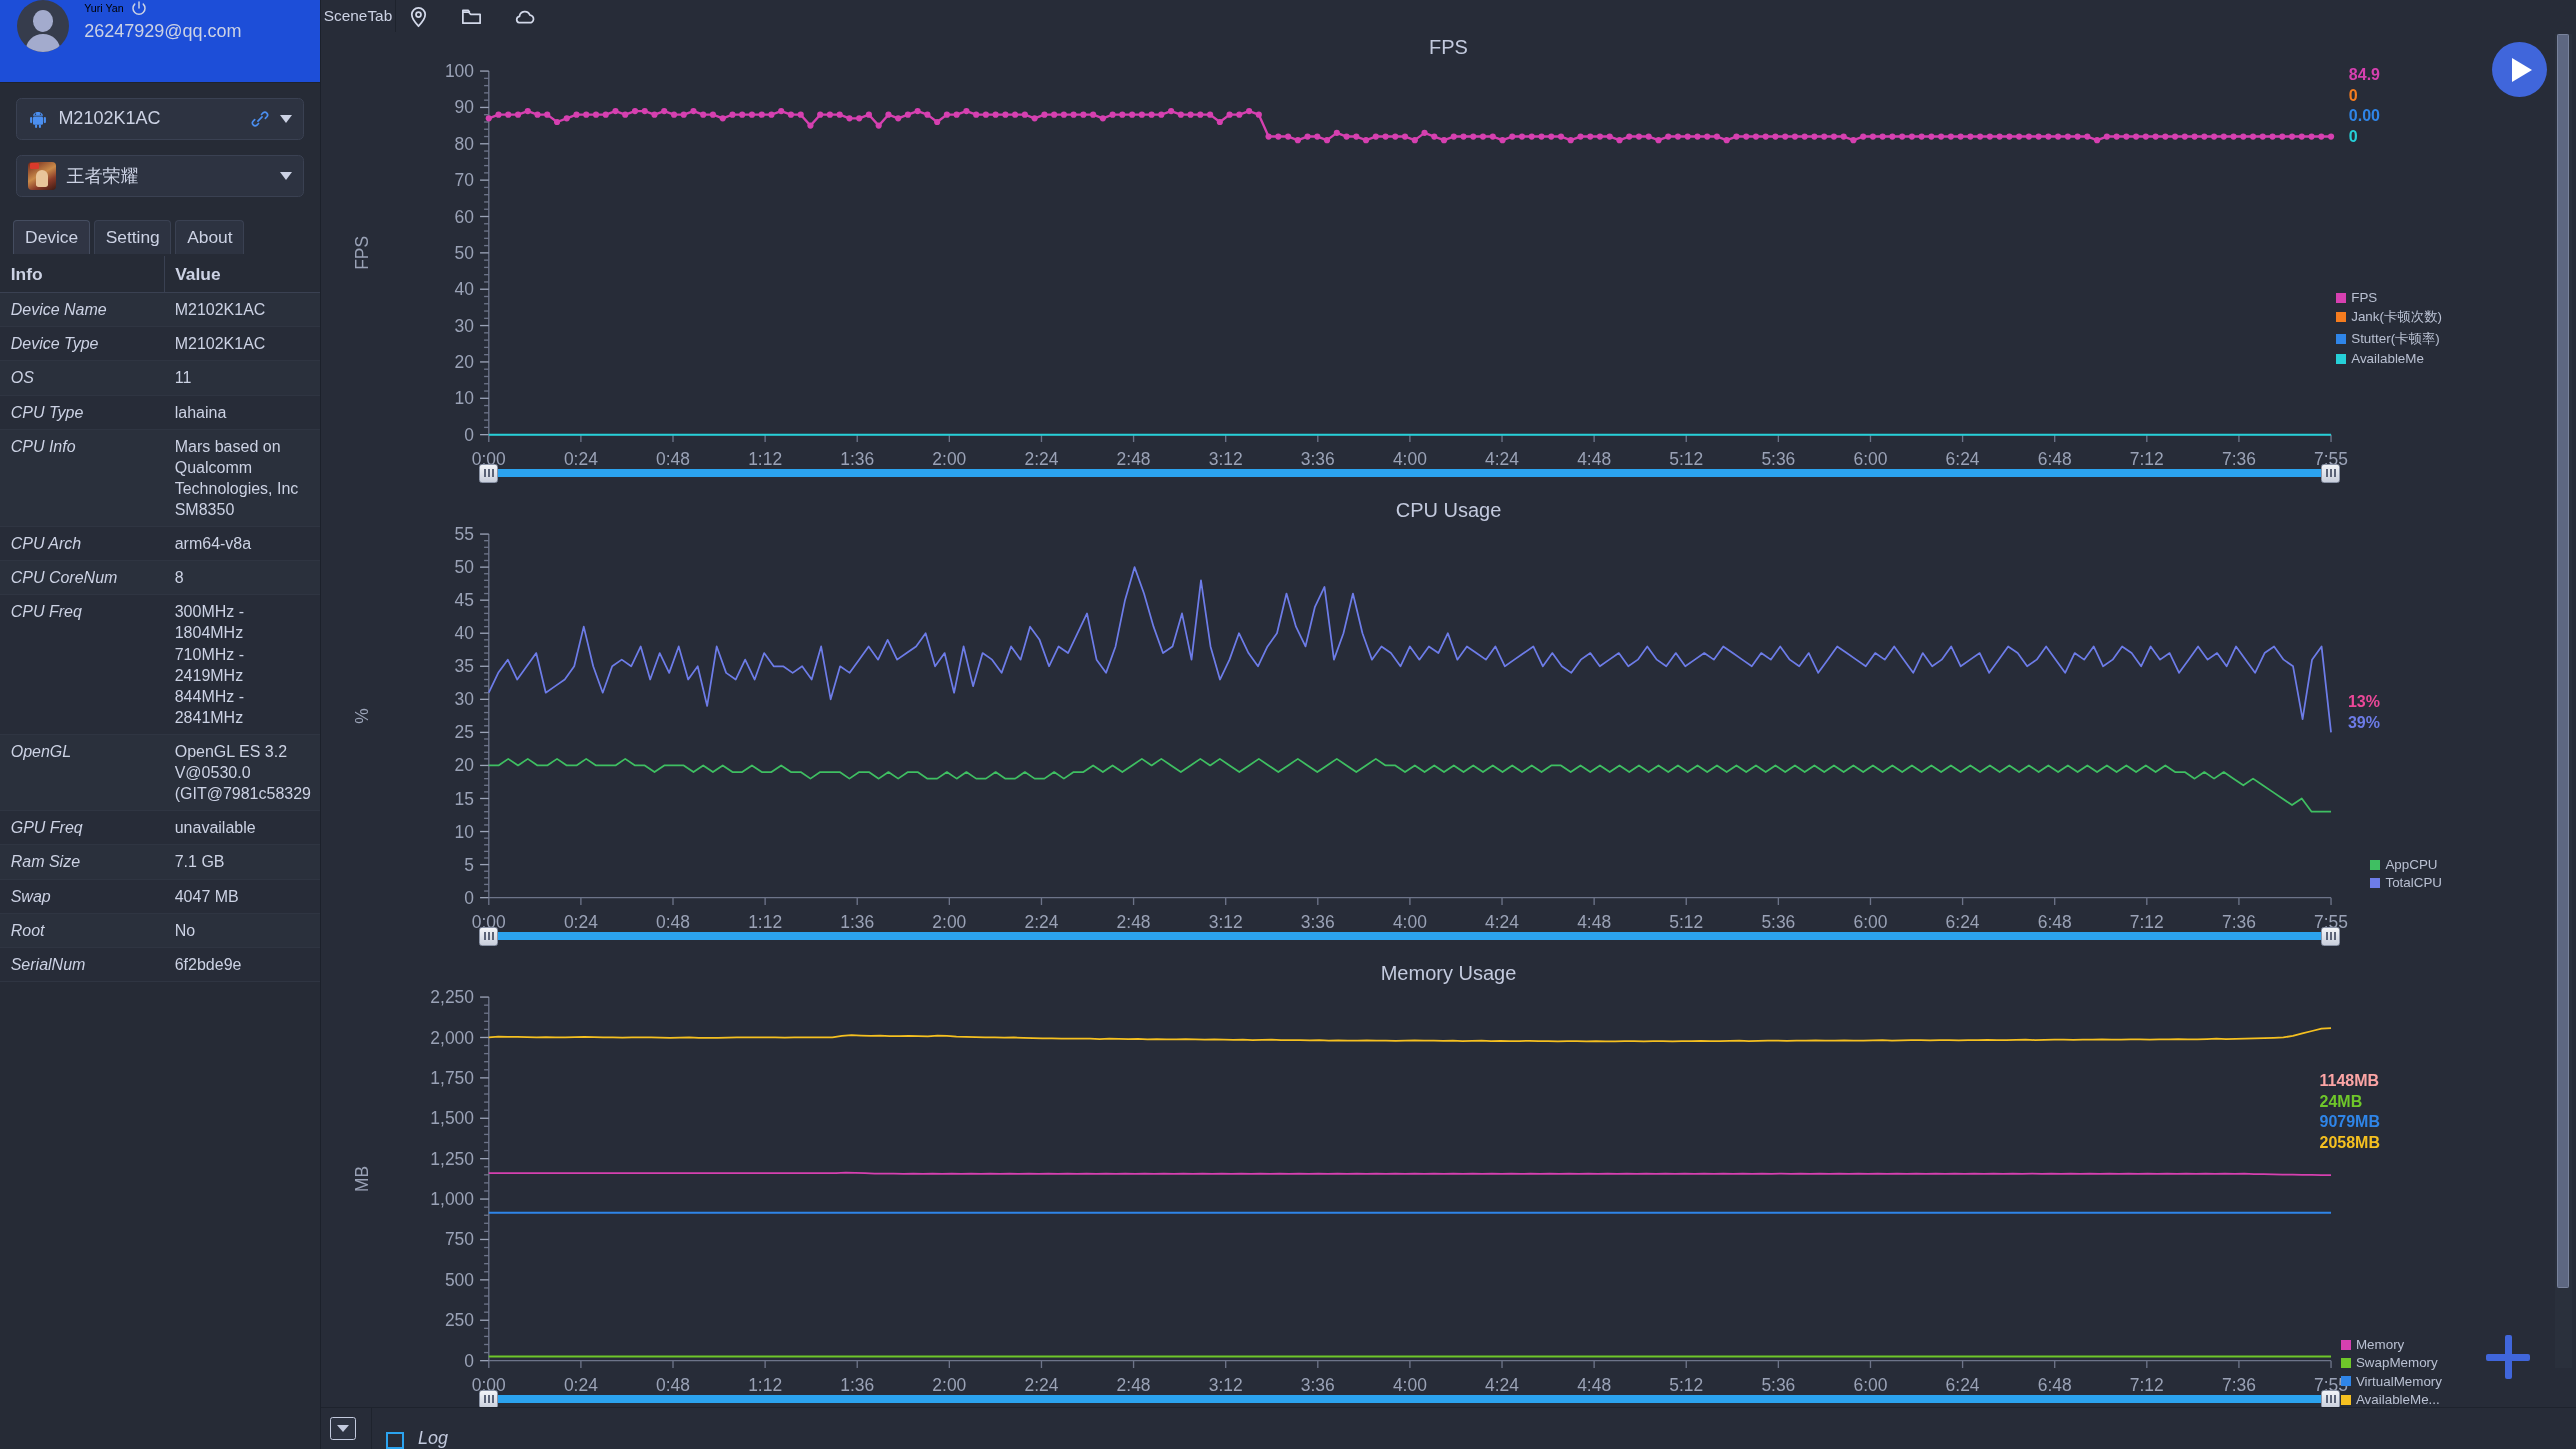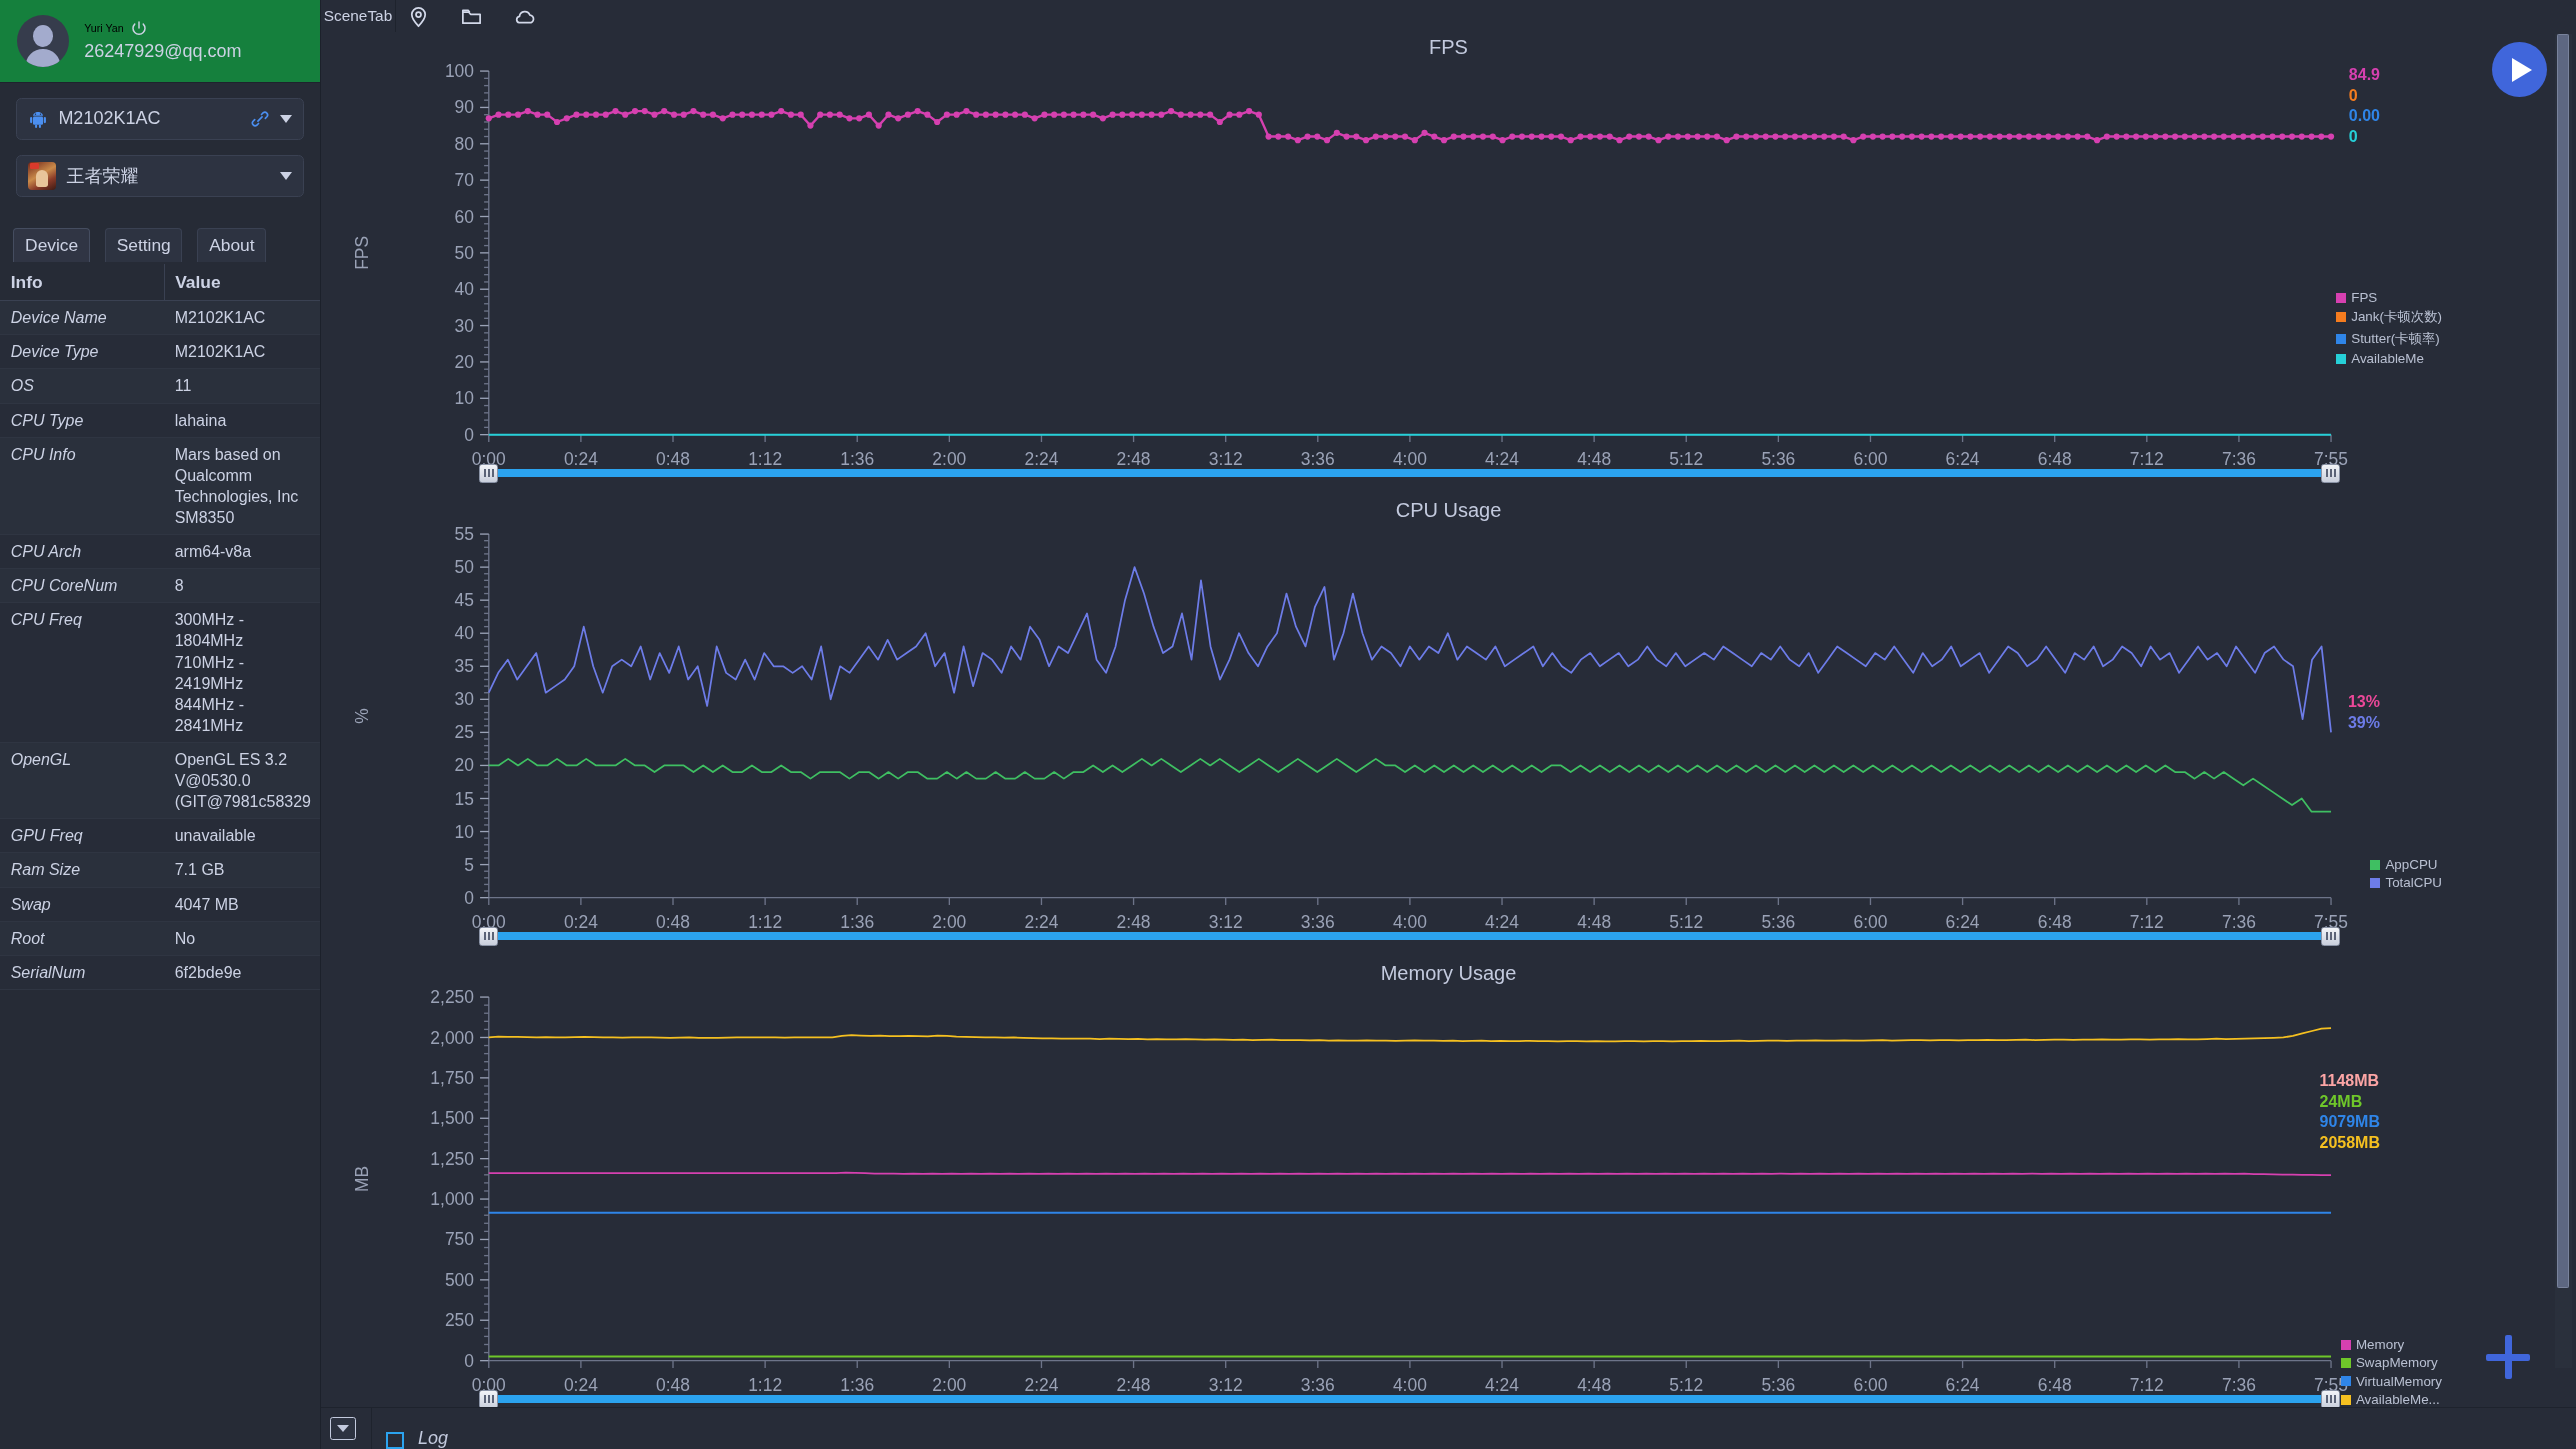--- a/index.html
+++ b/index.html
@@ -13,24 +13,24 @@
 
   
   .sidebar {
     width: 321px; height: 1449px;
     background: #262b36;
     border-right: 1.3px solid #1c212b;
     display: flex; flex-direction: column;
     flex: 0 0 321px;
   }
   .user-block {
-    height: 83px; display: flex; align-items: center;
+    height: 83px; display: flex; 
     padding: 0 17.4px; gap: 14.8px;
     border-bottom: 1.3px solid #1e232d;
-    background: #15803d;
+    background: #1d4ed8;
   }
   .avatar {
     width: 52px; height: 52px; border-radius: 50%;
     background: #363c4c; flex: 0 0 52px;
     position: relative; overflow: hidden;
   }
   .avatar::before {
     content: ""; position: absolute; left: 50%; top: 10px;
     transform: translateX(-50%);
     width: 20px; height: 21.5px; border-radius: 50%;
@@ -67,21 +67,21 @@
     content:""; position:absolute; left:8.7px; top:8px; width:12px;height:17.4px;
     background:#e8c59a; border-radius:6px 6px 2.7px 2.7px;
   }
   .selector-label { font-size: 18px; color: #ccd2e4; flex: 1; }
   .link-icon { width: 20px; height: 20px; color: #4b8ff0; }
   .caret {
     width: 0; height: 0; border-left: 6.7px solid transparent;
     border-right: 6.7px solid transparent; border-top: 8px solid #ccd2e4;
   }
 
-  .tabs { display: flex; gap: 15px; padding: 0 13.4px; margin-top: 17px; }
+  .tabs { display: flex; gap: 4px; padding: 0 13.4px; margin-top: 9px; }
   .tab {
     font-size: 17.4px; color: #ccd2e4; padding: 5.4px 10.7px 6px 10.7px;
     background: #2d3341; border: 1.3px solid #3a4152;
     border-bottom: none; border-radius: 4px 4px 0 0;
   }
   .tab.active { background: #39405180; border-color: #454d60; }
 
   .info-table { width: 100%; border-collapse: collapse; margin-top: 2.7px; }
   .info-table th {
     text-align: left; font-size: 17.4px; color: #ccd2e4; font-weight: 700;

